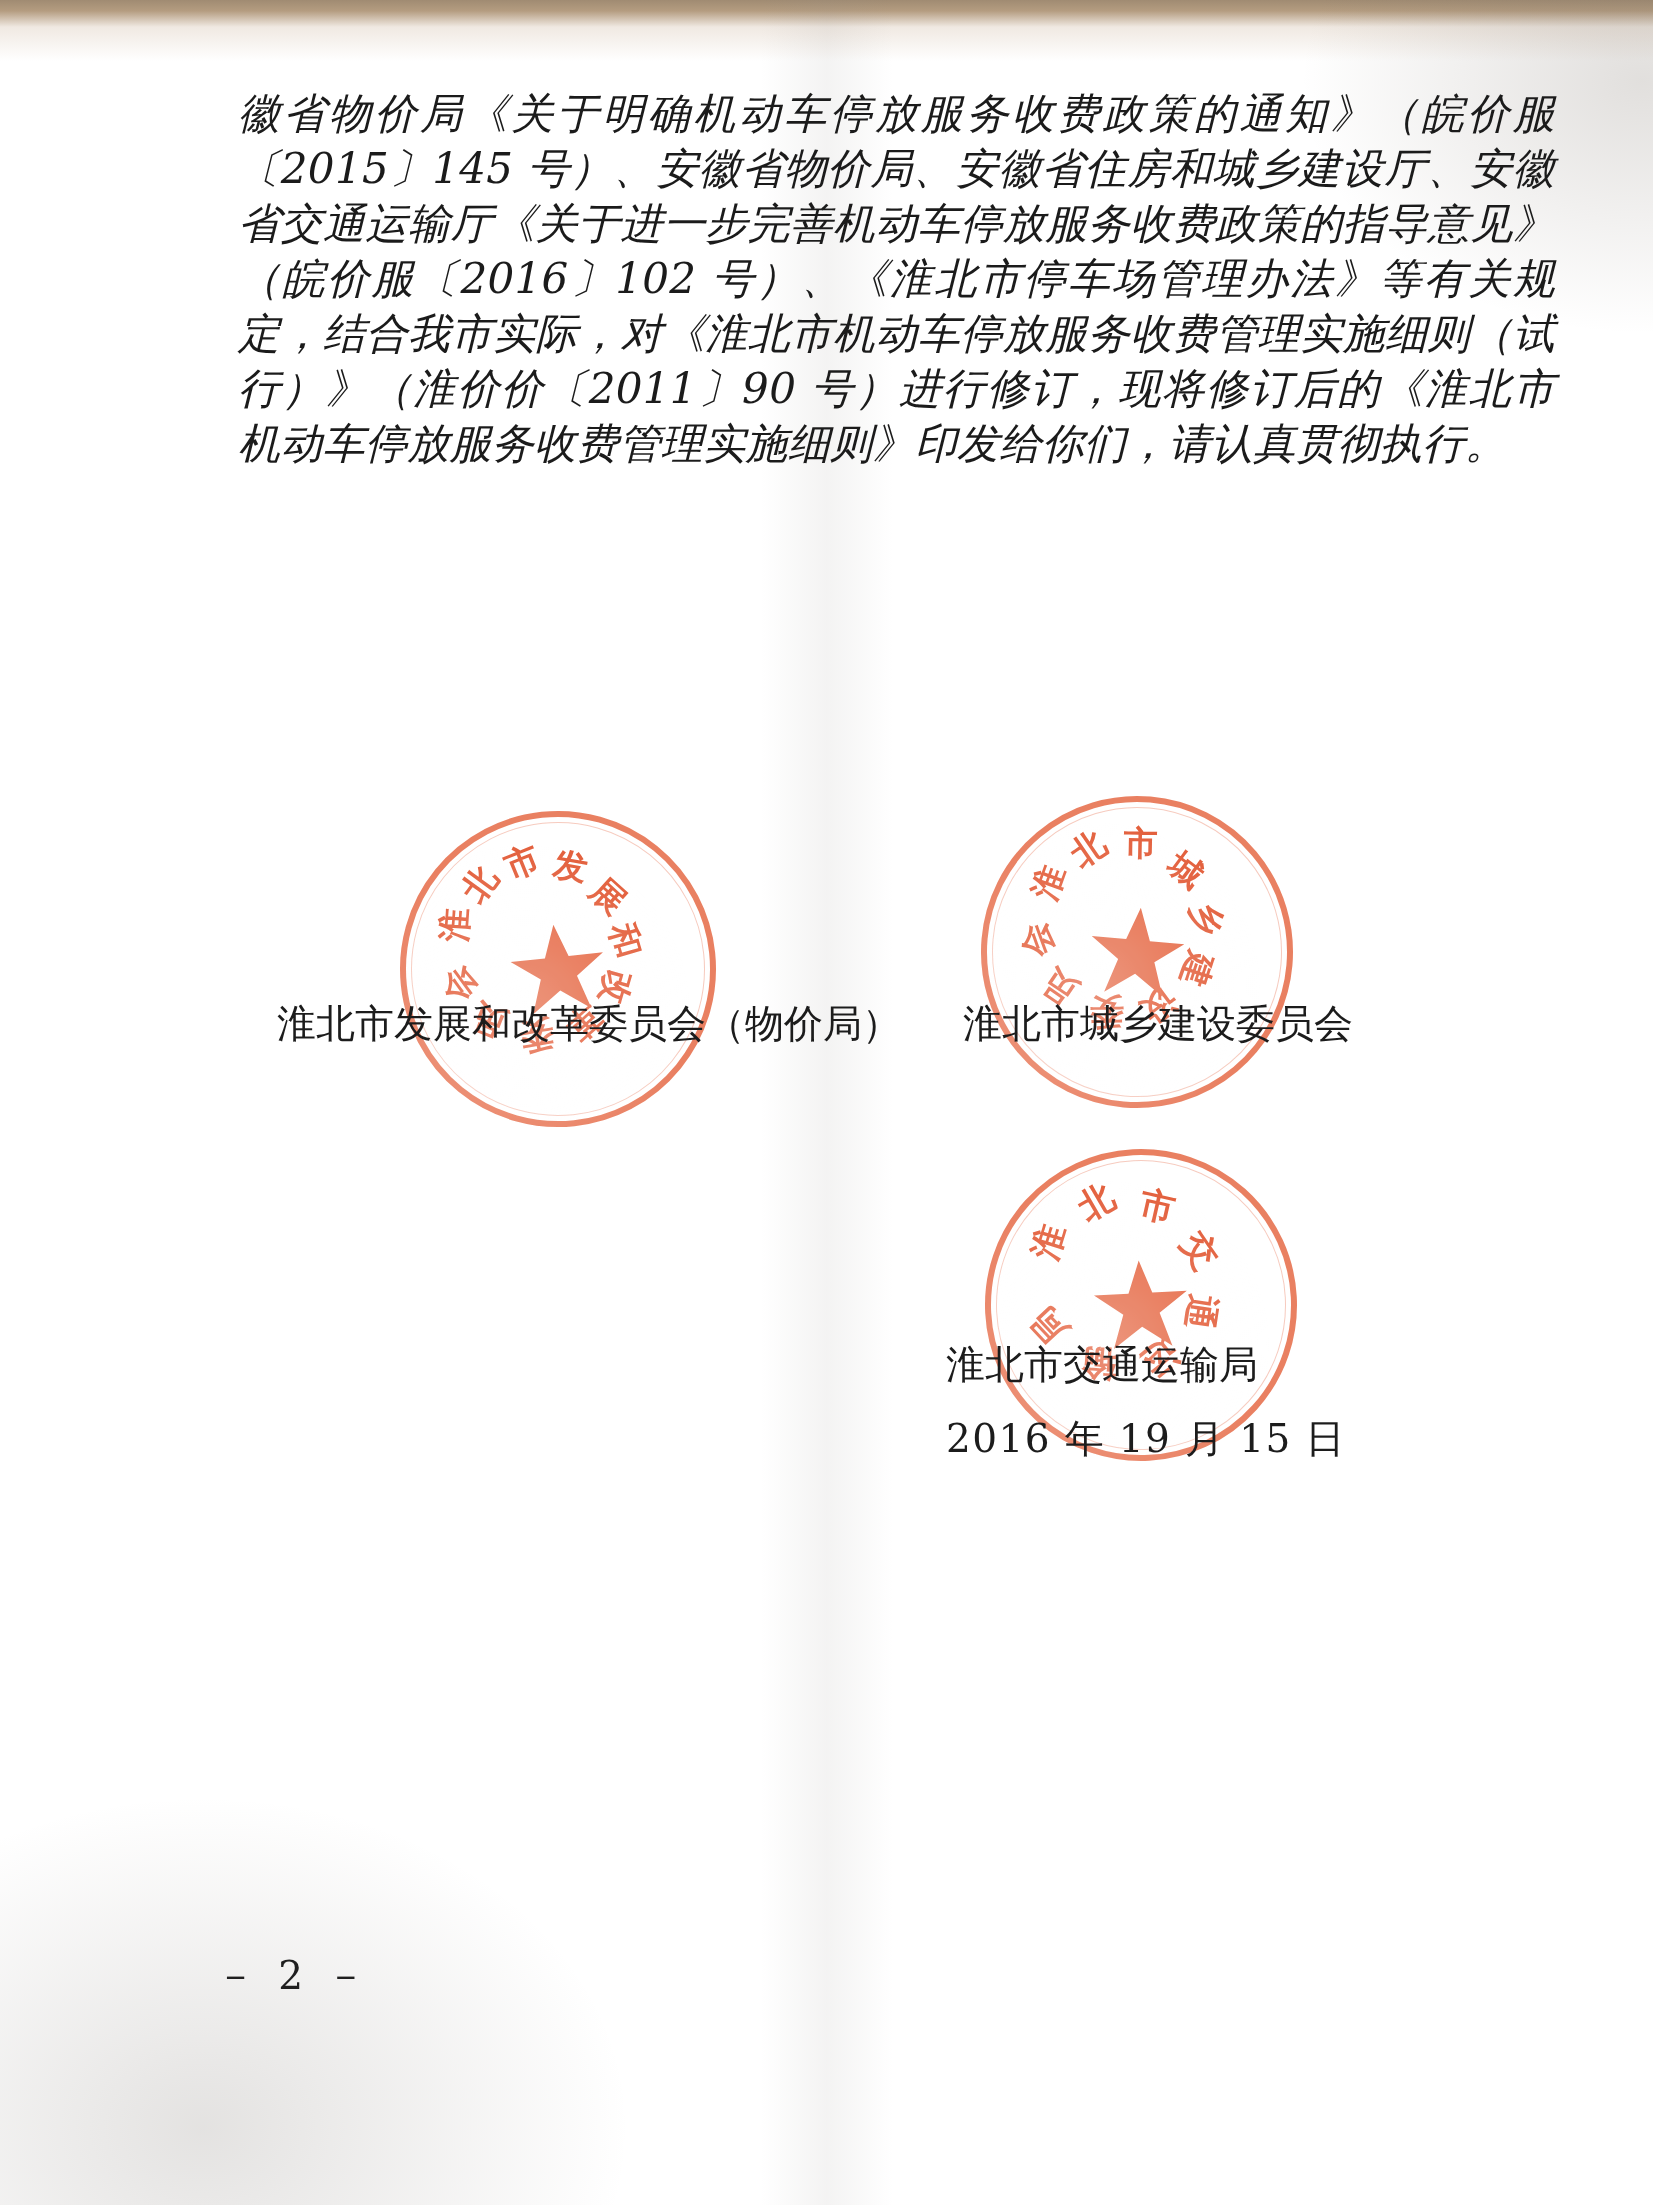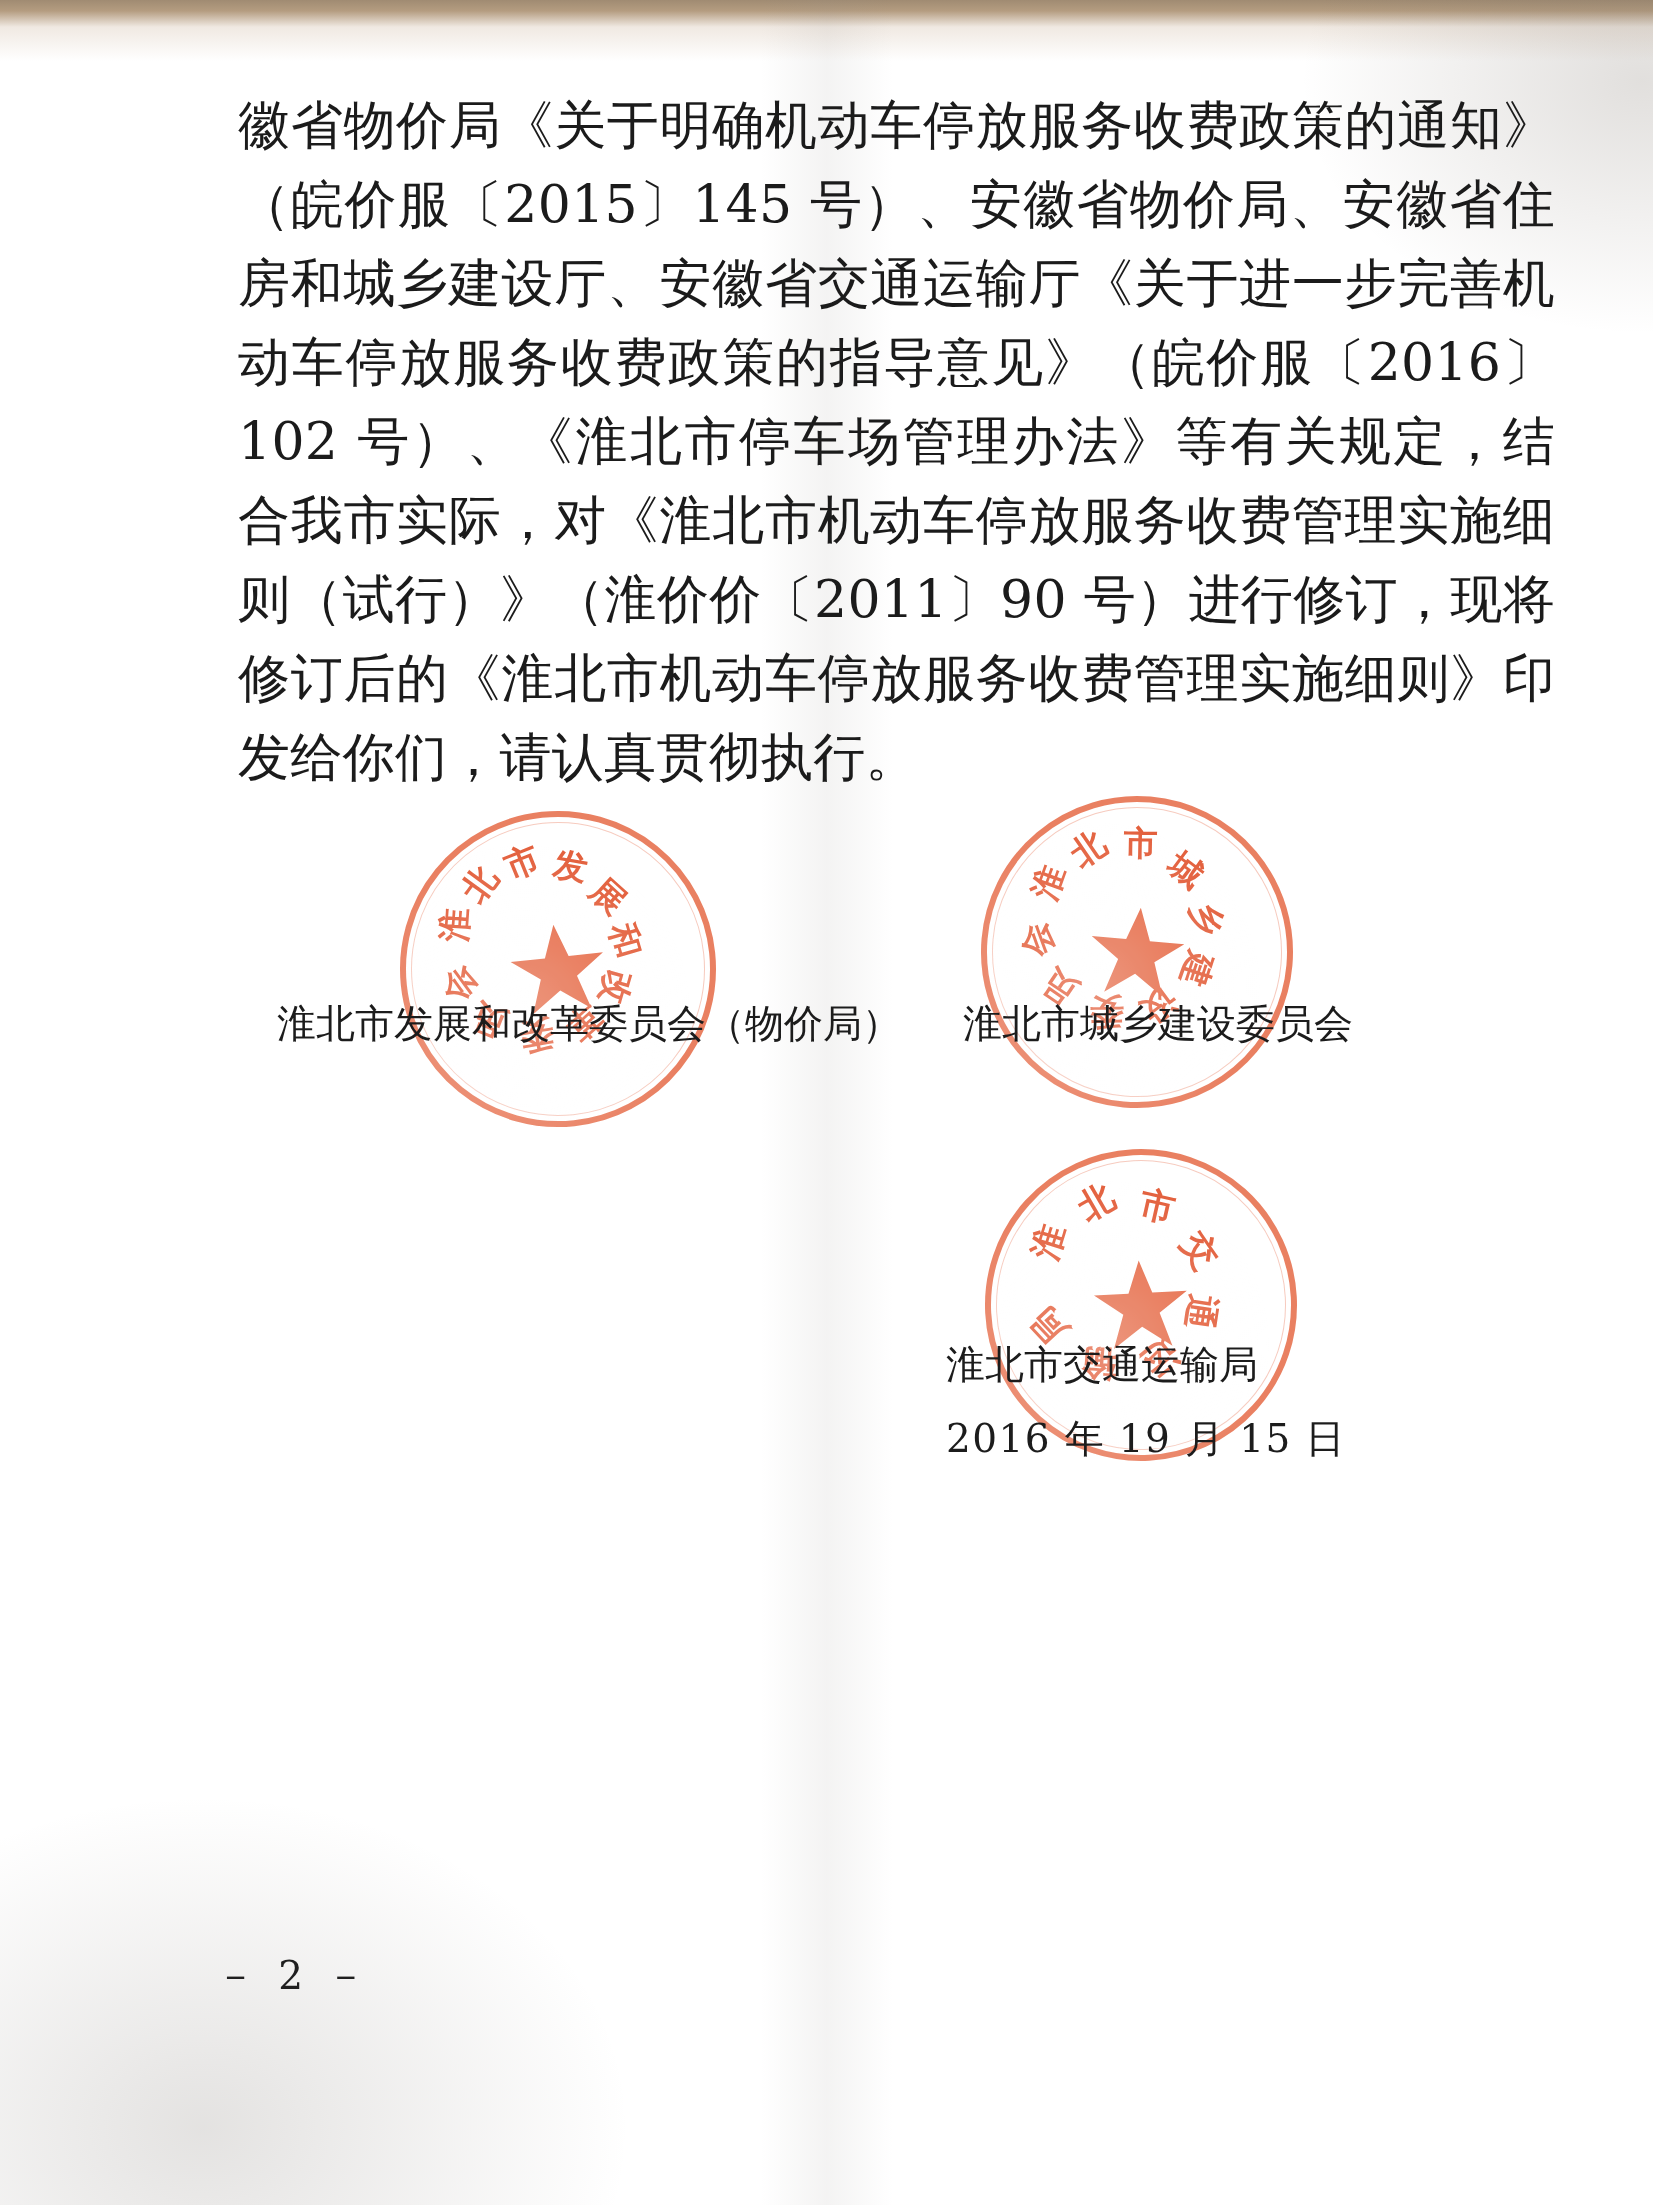--- a/index.html
+++ b/index.html
@@ -42,28 +42,29 @@
       linear-gradient(to right, rgba(0,0,0,0) 46%, rgba(145,140,135,0.10) 50%, rgba(0,0,0,0) 54%),
       radial-gradient(ellipse 608px 473px at 203px 2128px, rgba(130,124,118,0.22), rgba(255,255,255,0) 70%);
   }
 
   
   #body-text {
     position: absolute;
     left: 238px;
     top: 86px;
     width: 1317px;
-    font-size: 52px;
-    line-height: 79px;
+    font-size: 42px;
+    line-height: 55px;
     color: #1b1b1b;
     letter-spacing: 0.3px;
     text-align: justify;
     text-justify: inter-character;
     font-family: "DejaVu Serif", "Liberation Serif", serif;
     z-index: 4;
+    font-style: italic;
   }
   #body-text p {
     margin: 0;
     text-indent: 0;
   }
 
   
   .sig-line {
     position: absolute;
     font-size: 39px;

